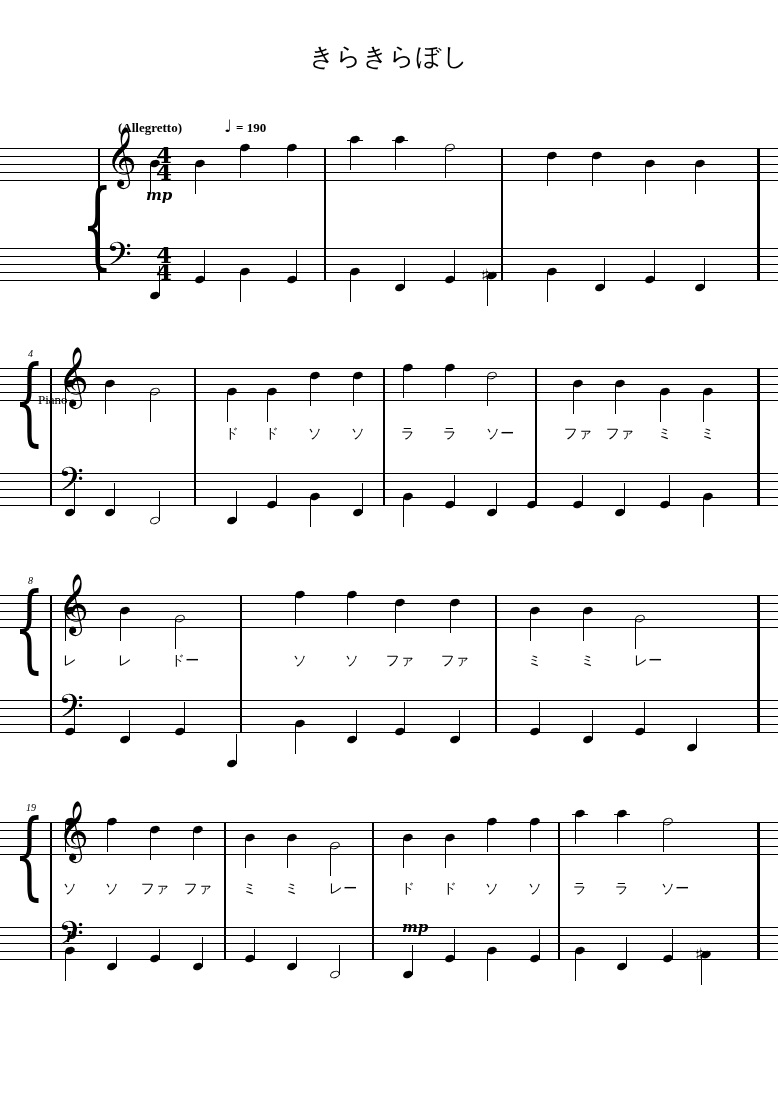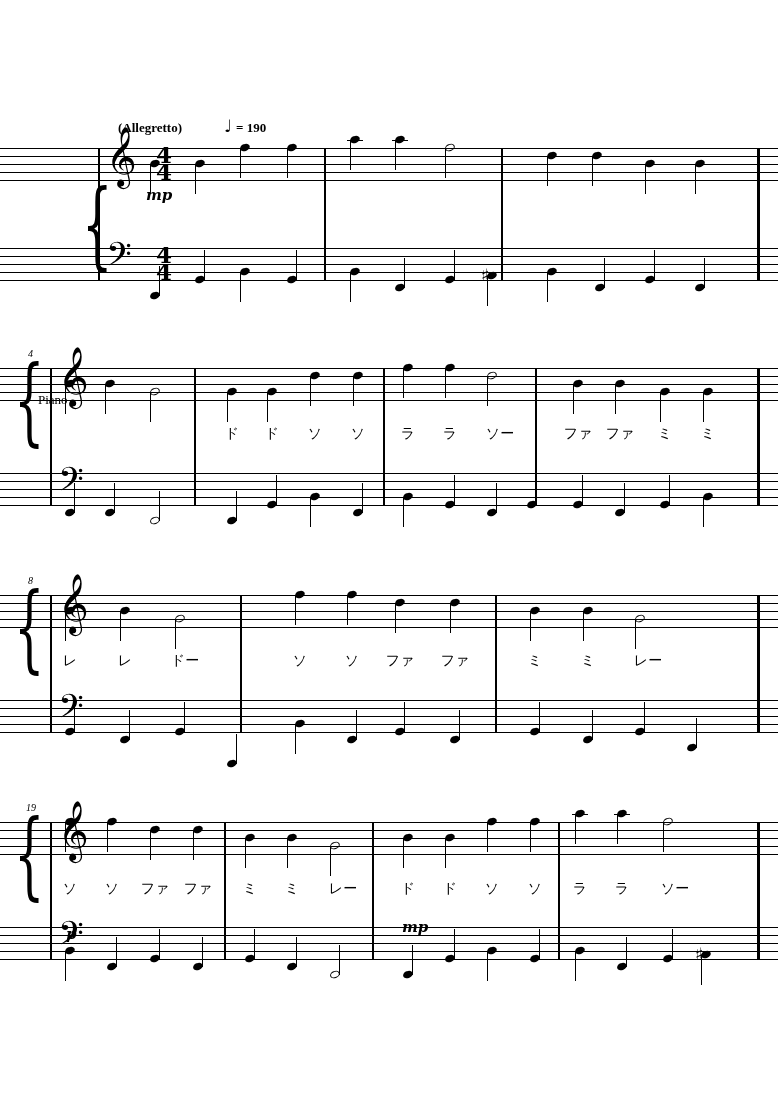--- a/index.html
+++ b/index.html
@@ -171,20 +171,21 @@
     line-height: 1;
     margin-left: -11px;
     margin-top: -9px;
   }
 </style>
 </head>
 <body>
 
 <div class="sheet">
 
+  <div class="title">きらきらぼし</div>
 
   <div class="system" style="top:148px;height:150px;margin-top:44px;">
     <div class="brace" style="left:82px; top:-16px;">{</div>
     <div class="instrument-label" style="left:38px; top:200px;">Piano</div>
   </div>
 
   <div class="staff" style="top:148px;">
     <div class="line l0"></div>
     <div class="line l1"></div>
     <div class="line l2"></div>

